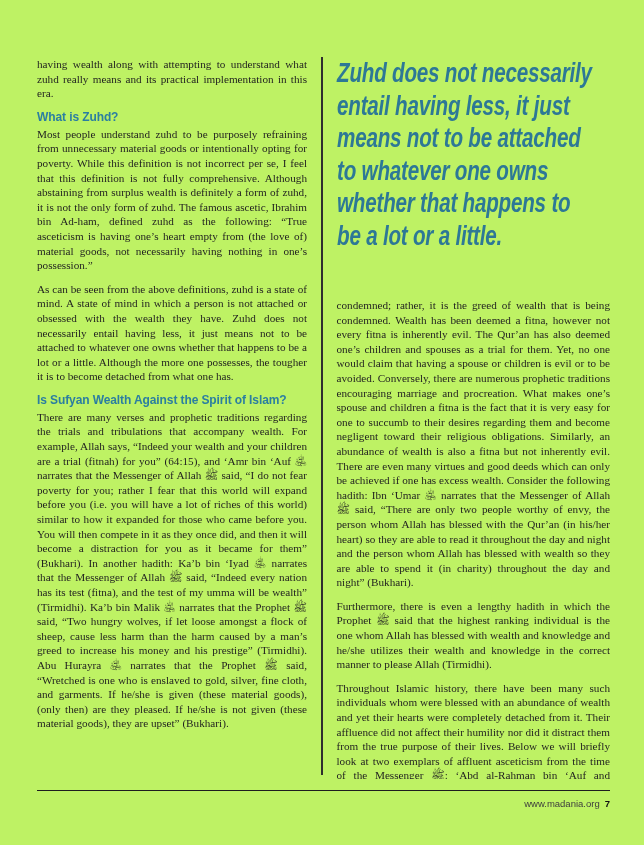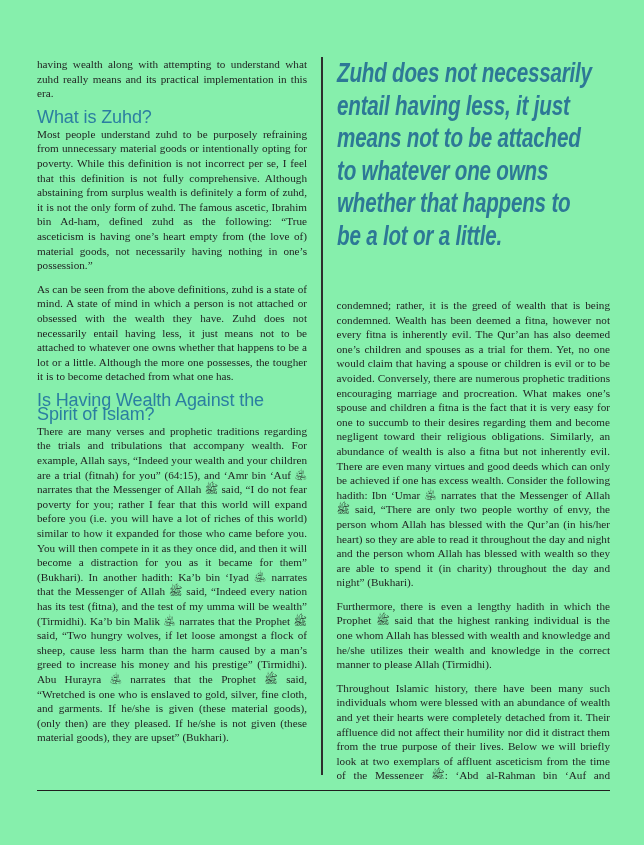--- a/index.html
+++ b/index.html
@@ -1,20 +1,20 @@
 <!DOCTYPE html>
 <html><head>
 <meta charset="utf-8">
 <style>
   html,body{margin:0;padding:0;background:#e3e6e9;}
   .page{
     position:relative;
     width:644px;height:845px;
     margin:0 auto;
-    background:#86efac;
+    background:#bef264;
     font-family:"Liberation Serif", serif;
     color:#1f1f1f;
     overflow:hidden;
   }
   .content{
     position:absolute;
     left:37px;top:57px;
     width:573px;height:722px;
     display:flex;
     overflow:hidden;
@@ -27,22 +27,22 @@
   .col-right{flex:1;min-width:0;}
   .body-text{
     margin:0 0 9px 0;
     font-size:11.2px;
     line-height:14.6px;
     text-align:justify;
   }
   .section-heading{
     margin:8px 0 3px 0;
     font-family:"Liberation Sans", sans-serif;
-    font-weight:normal;
-    font-size:18px;
+    font-weight:bold;
+    font-size:12px;
     line-height:14px;
     color:#2b7ea1;
     letter-spacing:-0.1px;
   }
   .pull-quote{
     width:360px;
     transform:scaleX(0.765);
     transform-origin:0 0;
     margin:0 0 46px 0;
     font-family:"Liberation Sans", sans-serif;
@@ -79,21 +79,21 @@
 <body>
 
 <div class="page">
   <div class="content">
 
     <div class="col-left">
       <p class="body-text">having wealth along with attempting to understand what zuhd really means and its practical implementation in this era.</p>
       <h3 class="section-heading">What is Zuhd?</h3>
       <p class="body-text">Most people understand zuhd to be purposely refraining from unnecessary material goods or intentionally opting for poverty. While this definition is not incorrect per se, I feel that this definition is not fully comprehensive. Although abstaining from surplus wealth is definitely a form of zuhd, it is not the only form of zuhd. The famous ascetic, Ibrahim bin Ad-ham, defined zuhd as the following: “True asceticism is having one’s heart empty from (the love of) material goods, not necessarily having nothing in one’s possession.”</p>
       <p class="body-text">As can be seen from the above definitions, zuhd is a state of mind. A state of mind in which a person is not attached or obsessed with the wealth they have. Zuhd does not necessarily entail having less, it just means not to be attached to whatever one owns whether that happens to be a lot or a little. Although the more one possesses, the tougher it is to become detached from what one has.</p>
-      <h3 class="section-heading">Is Having Wealth Against the Spirit of Islam?</h3>
+      <h3 class="section-heading">Is Sufyan Wealth Against the Spirit of Islam?</h3>
       <p class="body-text">There are many verses and prophetic traditions regarding the trials and tribulations that accompany wealth.  For example, Allah says, “Indeed your wealth and your children are a trial (fitnah) for you” (64:15), and ‘Amr bin ‘Auf ﵁ narrates that the Messenger of Allah ﷺ said, “I do not fear poverty for you; rather I fear that this world will expand before you (i.e. you will have a lot of riches of this world) similar to how it expanded for those who came before you. You will then compete in it as they once did, and then it will become a distraction for you as it became for them” (Bukhari).  In another hadith: Ka’b bin ‘Iyad ﵁ narrates that the Messenger of Allah ﷺ said, “Indeed every nation has its test (fitna), and the test of my umma will be wealth” (Tirmidhi).  Ka’b bin Malik ﵁ narrates that the Prophet ﷺ said, “Two hungry wolves, if let loose amongst a flock of sheep, cause less harm than the harm caused by a man’s greed to increase his money and his prestige” (Tirmidhi).  Abu Hurayra ﵁ narrates that the Prophet ﷺ said, “Wretched is one who is enslaved to gold, silver, fine cloth, and garments. If he/she is given (these material goods), (only then) are they pleased. If he/she is not given (these material goods), they are upset” (Bukhari).</p>
 
     </div>
 
     <div class="divider"></div>
 
     <div class="col-right">
       <div class="pull-quote">
         <div class="quote-line">Zuhd does not necessarily</div>
         <div class="quote-line">entail having less, it just</div>
@@ -104,14 +104,17 @@
       </div>
       <p class="body-text">condemned; rather, it is the greed of wealth that is being condemned.  Wealth has been deemed a fitna, however not every fitna is inherently evil. The Qur’an has also deemed one’s children and spouses as a trial for them. Yet, no one would claim that having a spouse or children is evil or to be avoided. Conversely, there are numerous prophetic traditions encouraging marriage and procreation. What makes one’s spouse and children a fitna is the fact that it is very easy for one to succumb to their desires regarding them and become negligent toward their religious obligations. Similarly, an abundance of wealth is also a fitna but not inherently evil. There are even many virtues and good deeds which can only be achieved if one has excess wealth. Consider the following hadith: Ibn ‘Umar ﵁ narrates that the Messenger of Allah ﷺ said, “There are only two people worthy of envy, the person whom Allah has blessed with the Qur’an (in his/her heart) so they are able to read it throughout the day and night and the person whom Allah has blessed with wealth so they are able to spend it (in charity) throughout the day and night” (Bukhari).</p>
       <p class="body-text">Furthermore, there is even a lengthy hadith in which the Prophet ﷺ said that the highest ranking individual is the one whom Allah has blessed with wealth and knowledge and he/she utilizes their wealth and knowledge in the correct manner to please Allah (Tirmidhi).</p>
       <p class="body-text">Throughout Islamic history, there have been many such individuals whom were blessed with an abundance of wealth and yet their hearts were completely detached from it. Their affluence did not affect their humility nor did it distract them from the true purpose of their lives. Below we will briefly look at two exemplars of affluent asceticism from the time of the Messenger ﷺ: ‘Abd al-Rahman bin ‘Auf and ‘Uthman bin ‘Affan ﵁.</p>
     </div>
 
   </div>
 
   <div class="footer">
     <hr class="footer-rule">
+    <div class="footer-text">
+      <span>www.madania.org</span><span class="pagenum">7</span>
+    </div>
   </div>
 </div>
 
 </body></html>

